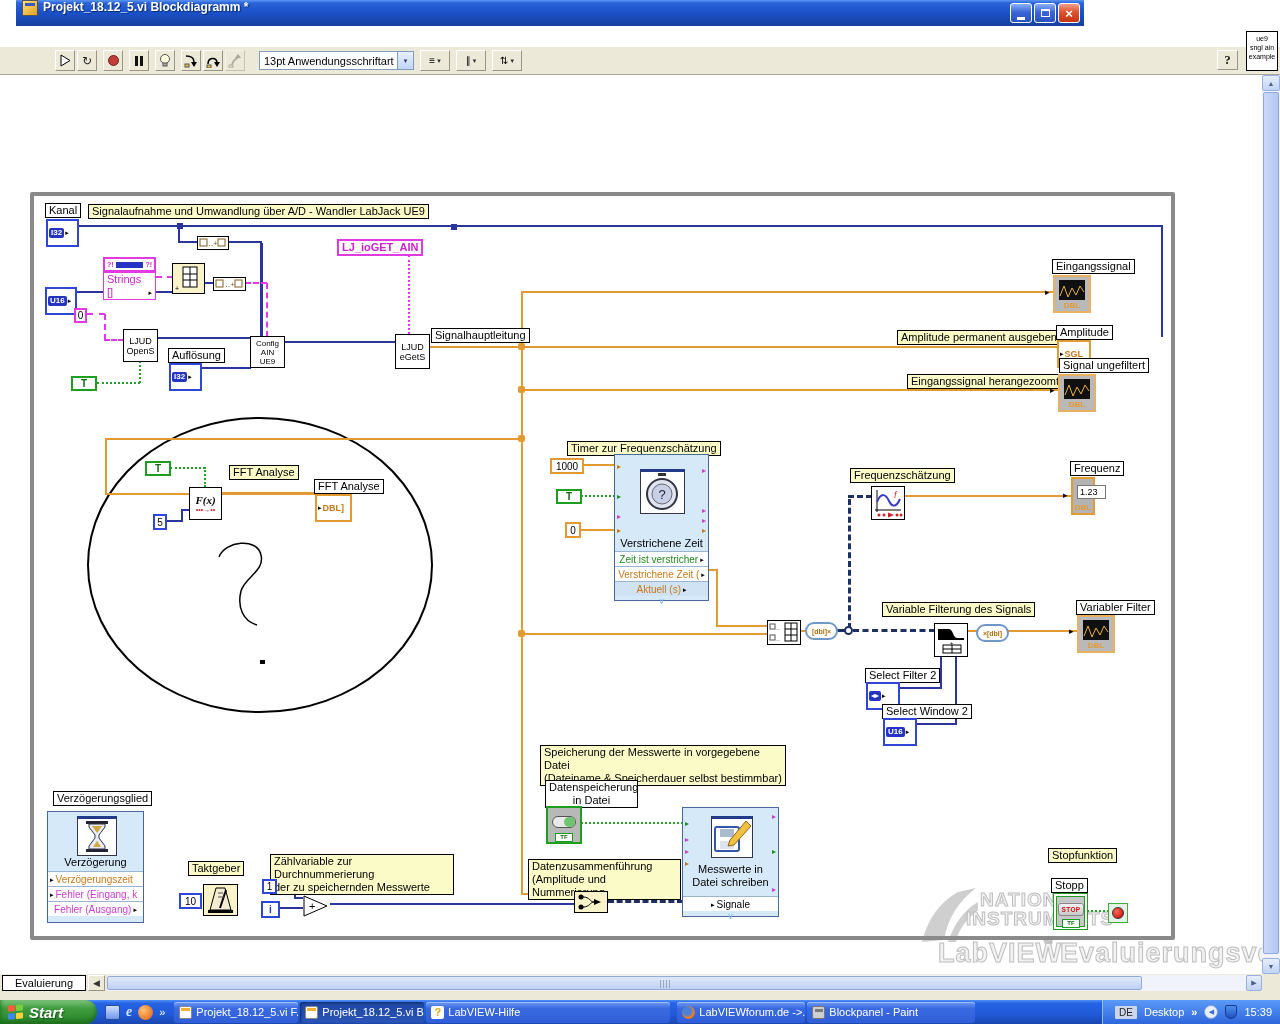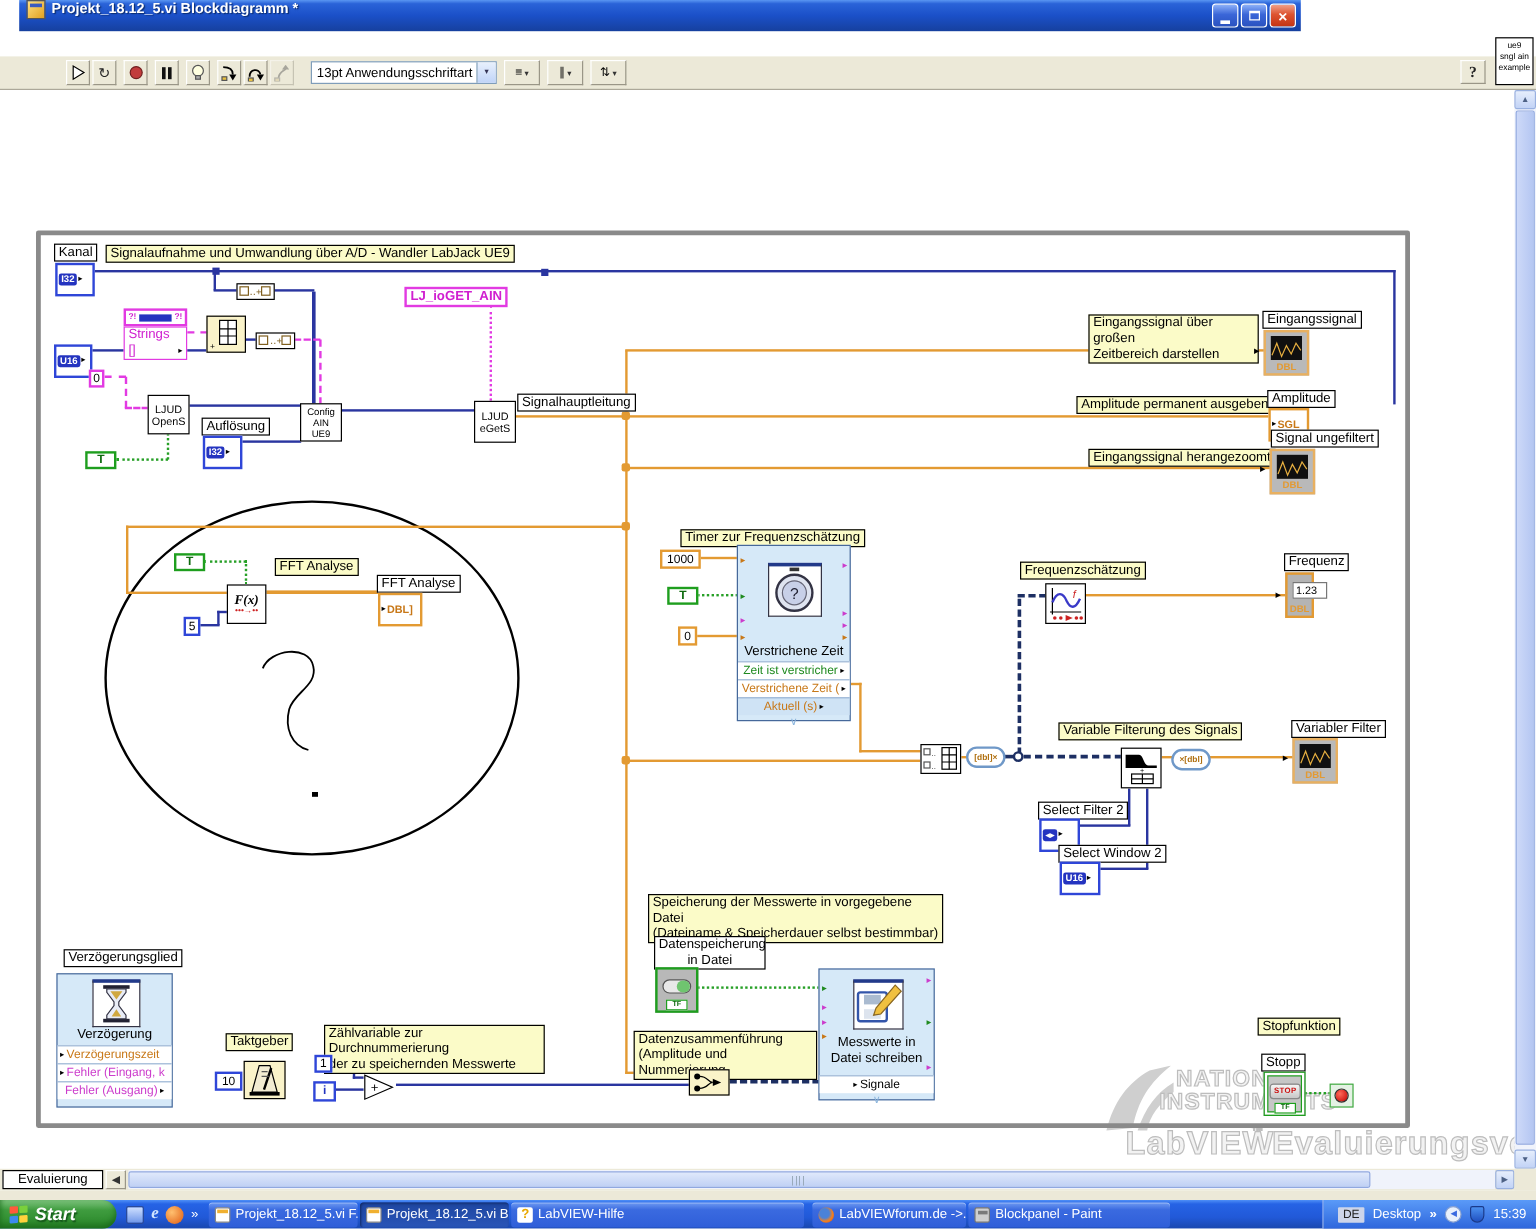--- a/index.html
+++ b/index.html
@@ -343,22 +343,20 @@
         <line x1="16" y1="2" x2="16" y2="22" stroke="#000"></line>
         <text x="1" y="26" font-size="7" fill="#000">+</text>
       </svg></div>
   <div class="nd" style="left:213px;top:277px;width:33px;height:14px"><svg width="29" height="10">
         <rect x="1" y="1" width="7" height="7" fill="#fff" stroke="#806020"></rect>
         <rect x="20" y="1" width="7" height="7" fill="#fff" stroke="#806020"></rect>
         <text x="10" y="8" font-size="8" fill="#806020">‥+</text>
       </svg></div>
   <span class="lbl" style="left:431px;top:328px">Signalhauptleitung</span>
 
-  <span class="lbl yl" style="left:907px;top:262px;width:142px">Eingangssignal über großen
-Zeitbereich darstellen</span>
   <span class="lbl" style="left:1052px;top:259px">Eingangssignal</span>
   <span class="blk-ar" style="left:1045px;top:288px">▸</span>
   <div class="chart" style="left:1053px;top:275px">
     <i class="scr"><svg width="28" height="22">
           <polyline points="1,16 5,6 9,17 13,8 17,15 21,6 25,12" fill="none" stroke="#e8b040"></polyline>
         </svg></i>
     <span class="dblt">DBL</span>
   </div>
   <span class="lbl yl" style="left:897px;top:330px">Amplitude permanent ausgeben</span>
   <span class="lbl" style="left:1056px;top:325px">Amplitude</span>

